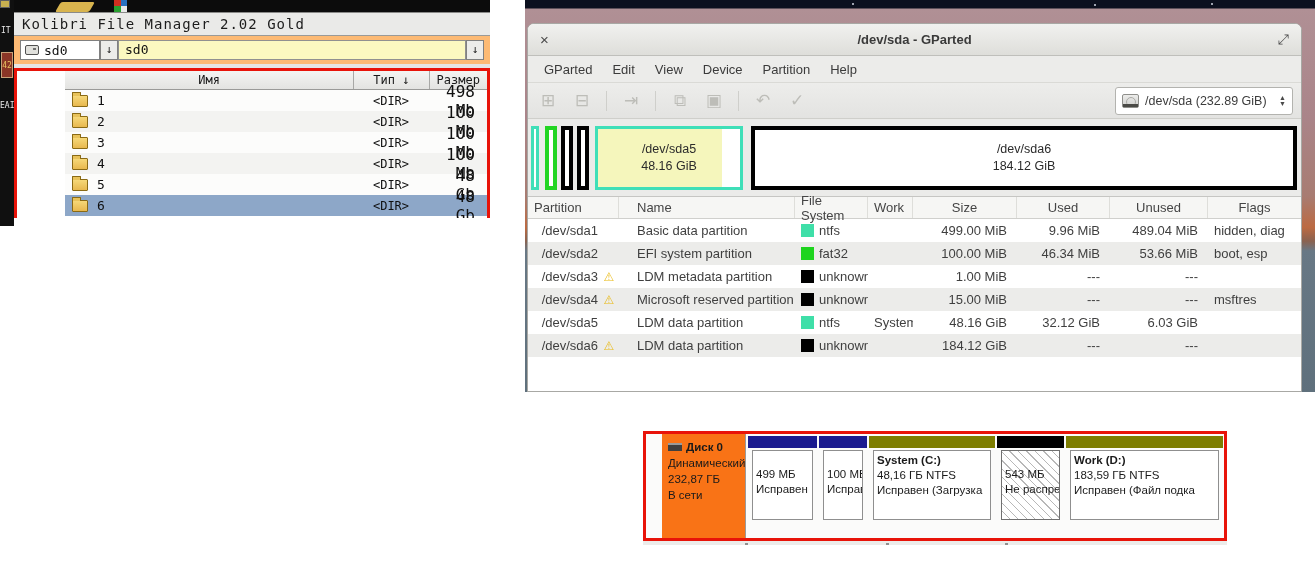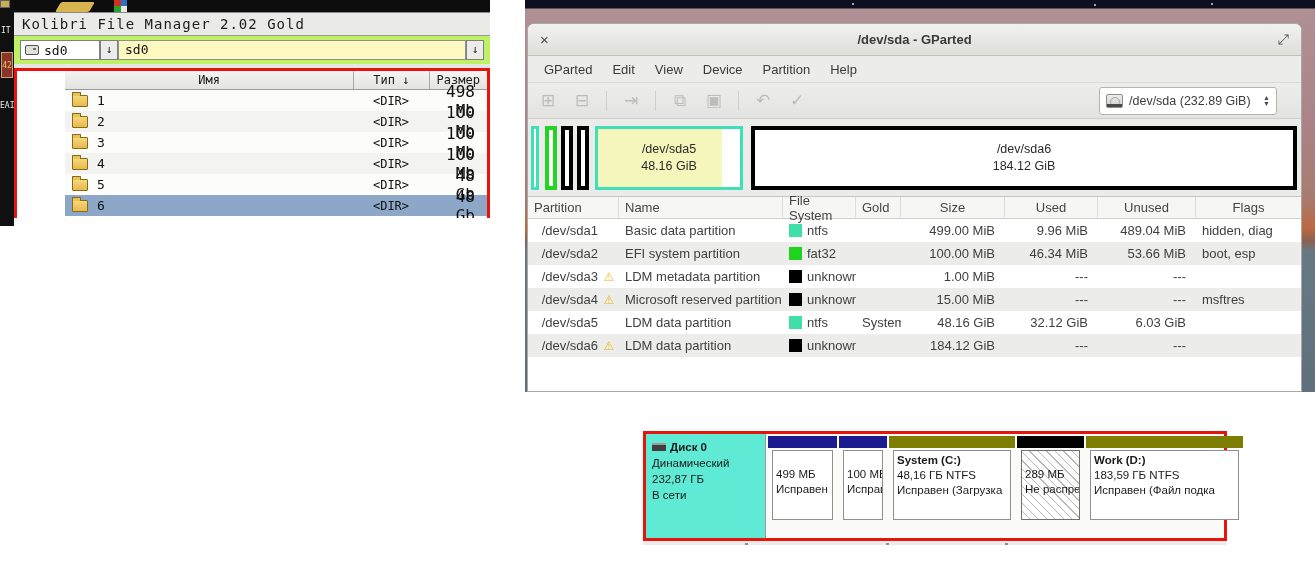--- a/index.html
+++ b/index.html
@@ -18,21 +18,21 @@
   .kts-icon { position:absolute; left:100px; top:0; width:13px; height:12px; display:grid; grid-template-columns:1fr 1fr; }
   .kts-icon i:nth-child(1){background:#d03020;} .kts-icon i:nth-child(2){background:#2870c0;}
   .kts-icon i:nth-child(3){background:#28a030;} .kts-icon i:nth-child(4){background:#e8e8e8;}
   .tiny-sq { position:absolute; left:0; top:0; width:10px; height:8px; background:#c8b050; border:1px solid #606060; }
 
   
   .kolibri { position:absolute; left:14px; top:12px; width:476px; height:206px; background:#e6e6e4;
     font-family:"DejaVu Sans Mono", monospace; }
   .k-title { height:24px; background:#eaeae8; border-top:1px solid #8a8a88; border-bottom:1px solid #9a9a98;
     font-size:14px; color:#1c1c1c; line-height:23px; padding-left:8px; letter-spacing:1px; }
-  .k-toolbar { height:28px; background:#bef264; position:relative; }
+  .k-toolbar { height:28px; background:#fdba74; position:relative; }
   .k-combo { position:absolute; left:6px; top:4px; width:80px; height:20px; background:#ffffff;
     border:1px solid #808080; display:flex; align-items:center; gap:5px; padding-left:4px; font-size:13px; color:#111; }
   .k-drive-ico { width:14px; height:10px; background:#e0e0dc; border:1px solid #505050; border-radius:2px; position:relative; }
   .k-drive-ico:after { content:""; position:absolute; right:2px; top:2px; width:3px; height:2px; background:#707070; }
   .k-drop { position:absolute; top:4px; width:18px; height:20px; background:#ececea; border:1px solid #808080;
     font-size:11px; text-align:center; line-height:18px; color:#222; }
   .k-drop.d1 { left:86px; }
   .k-drop.d2 { left:452px; }
   .k-path { position:absolute; left:104px; top:4px; width:348px; height:20px; background:#fbf8c0;
     border:1px solid #909090; font-size:13px; color:#111; padding-left:6px; line-height:18px; }
@@ -66,21 +66,21 @@
     display:flex; align-items:center; position:relative; }
   .g-close { position:absolute; left:12px; font-size:15px; color:#4a4a4a; cursor:default; }
   .g-title-text { width:100%; text-align:center; font-weight:bold; color:#3a3a3a; }
   .g-resize { position:absolute; right:12px; font-size:14px; color:#4a4a4a; }
   .g-menubar { height:27px; background:#ececea; border-bottom:1px solid #dadad6; display:flex; align-items:center; padding-left:6px; }
   .g-menu-item { padding:0 10px; color:#3b3b3b; }
   .g-toolbar { height:36px; background:linear-gradient(#ededeb,#e3e3e1); border-bottom:1px solid #cfcfcb;
     display:flex; align-items:center; padding-left:10px; position:relative; }
   .g-tool { color:#bdbdb8; font-size:17px; margin-right:14px; width:20px; text-align:center; }
   .g-sep { width:1px; height:20px; background:#cfcfcb; margin-right:14px; }
-  .g-device { position:absolute; right:24px; top:4px; width:178px; height:28px; background:#ffffff;
+  .g-device { position:absolute; right:8px; top:4px; width:178px; height:28px; background:#ffffff;
     border:1px solid #b3b3af; border-radius:3px; display:flex; align-items:center; gap:6px; padding:0 6px; }
   .g-disk-ico { width:17px; height:14px; background:linear-gradient(#ececea,#cfcfcc); border:1px solid #8f8f8b;
     border-radius:2px; position:relative; flex:0 0 auto; }
   .g-disk-ico:before { content:""; position:absolute; left:3px; top:2px; width:8px; height:8px; border:1px solid #aaaaa6; border-radius:50%; }
   .g-disk-ico:after { content:""; position:absolute; left:0; bottom:0; width:100%; height:3px; background:#4a4a46; }
   .g-device-label { font-size:12.5px; color:#3c3c3c; white-space:nowrap; }
   .g-spin { margin-left:auto; display:flex; flex-direction:column; font-size:7px; color:#4a4a4a; line-height:6px; }
   .g-visual { height:78px; background:#ebebe9; border-bottom:1px solid #c6c6c3; display:flex; align-items:center; padding:0 4px 0 3px; }
   .pbar { height:64px; background:#ffffff; flex:0 0 auto; }
   .pbar.b1 { width:8px;  border:3px solid #3fdfb8; margin-right:6px; }
@@ -89,36 +89,36 @@
   .pbar.b4 { width:12px; border:4px solid #000000; margin-right:6px; }
   .pbar.sda5 { width:148px; border:3px solid #3fdfb8; margin-right:8px;
     background:linear-gradient(90deg,#f5f6bc 0 87%,#ffffff 87%); }
   .pbar.sda6 { flex:1 1 auto; border:4px solid #000000; }
   .pbar-label { height:100%; display:flex; flex-direction:column; align-items:center; justify-content:center;
     font-size:12.5px; color:#2b2b2b; line-height:17px; }
   .g-thead { display:flex; height:22px; background:#f6f6f4; border-bottom:1px solid #d0d0cd; align-items:center; color:#454545; }
   .g-thead div { border-right:1px solid #dededa; height:100%; display:flex; align-items:center; padding:0 6px; }
   .g-thead div:last-child { border-right:none; }
   .th-c { justify-content:center; }
-  .cw0{width:91px;} .cw1{width:164px;} .cw2{width:73px;} .cw3{width:45px;}
+  .cw0{width:91px;} .cw1{width:164px;margin-left:12px;} .cw2{width:73px;} .cw3{width:45px;}
   .cw4{width:104px;} .cw5{width:93px;} .cw6{width:98px;} .cw7{flex:1;}
   .g-row { display:flex; height:23px; align-items:center; color:#3f3f3f; }
   .g-row:nth-child(even) { background:#ececea; }
   .g-cell { padding:0 6px; white-space:nowrap; overflow:hidden; }
   .g-cell.part { display:flex; justify-content:flex-end; align-items:center; gap:3px; padding-right:2px; }
   .warn { font-size:12px; color:#e9b913; width:16px; text-align:center; }
   .warn.empty { visibility:hidden; }
   .fs-wrap { display:flex; align-items:center; gap:5px; }
   .fs-swatch { width:13px; height:13px; flex:0 0 auto; }
   .num { text-align:center; justify-content:flex-end; display:flex; padding-right:10px; }
 
   
   .diskmgmt { position:absolute; left:643px; top:431px; width:584px; height:110px; border:3px solid #e81309;
     background:#fbfbfa; display:flex; font-size:11.5px; color:#1a1a1a; }
-  .dm-info { width:120px; background:#5eead4; border-right:1px solid #9a9a9a; padding:5px 5px 0 6px; line-height:16px; flex:0 0 auto; }
+  .dm-info { width:84px; background:#f97316; border-right:1px solid #9a9a9a; padding:5px 5px 0 6px; line-height:16px; flex:0 0 auto;margin-left:16px; }
   .dm-disk-title { font-weight:bold; display:flex; align-items:center; gap:4px; }
   .dm-disk-ico { width:14px; height:8px; background:#3f3f3f; border-top:2px solid #9a9a9a; flex:0 0 auto; }
   .dm-parts { display:flex; gap:2px; padding:2px 0 0 2px; flex:1; }
   .dm-part { flex:0 0 auto; display:flex; flex-direction:column; }
   .dm-colorbar { height:12px; margin-bottom:2px; }
   .dm-body { height:70px; border:1px solid #8f8f8f; background:#ffffff; margin:0 4px; padding:2px 3px;
     overflow:hidden; white-space:nowrap; line-height:15px; }
   .dm-body.hatched { background:repeating-linear-gradient(45deg,#ffffff 0 5px,#b8b8b8 5px 6px); border:1px solid #707070; }
   .dm-body .b { font-weight:bold; }
   .dm-body .sp { height:14px; }
@@ -273,21 +273,21 @@
         <div class="pbar-label">
           <span>/dev/sda6</span>
           <span>184.12 GiB</span>
         </div>
       </div>
     </div>
     <div class="g-thead" id="g-thead">
         <div class="cw0">Partition</div>
         <div class="cw1">Name</div>
         <div class="cw2">File System</div>
-        <div class="cw3">Gold</div>
+        <div class="cw3">Work</div>
         <div class="cw4 th-c">Size</div>
         <div class="cw5 th-c">Used</div>
         <div class="cw6 th-c">Unused</div>
         <div class="cw7 th-c">Flags</div>
       </div>
     <div id="g-rows">
         <div class="g-row">
           <div class="g-cell part cw0">
             <span>/dev/sda1</span>
             <span class="warn empty">⚠</span>
@@ -418,21 +418,21 @@
           <div class="dm-body">
             <div class="b">System  (C:)</div>
             <div>48,16 ГБ NTFS</div>
             <div>Исправен (Загрузка</div>
           </div>
         </div>
         <div class="dm-part" style="width: 67px;">
           <div class="dm-colorbar" style="background: rgb(0, 0, 0);"></div>
           <div class="dm-body hatched">
             <div class="sp"></div>
-            <div>289 МБ</div>
+            <div>543 МБ</div>
             <div>Не распределена</div>
           </div>
         </div>
         <div class="dm-part" style="width: 157px;">
           <div class="dm-colorbar" style="background: rgb(125, 125, 0);"></div>
           <div class="dm-body">
             <div class="b">Work  (D:)</div>
             <div>183,59 ГБ NTFS</div>
             <div>Исправен (Файл подка</div>
           </div>

